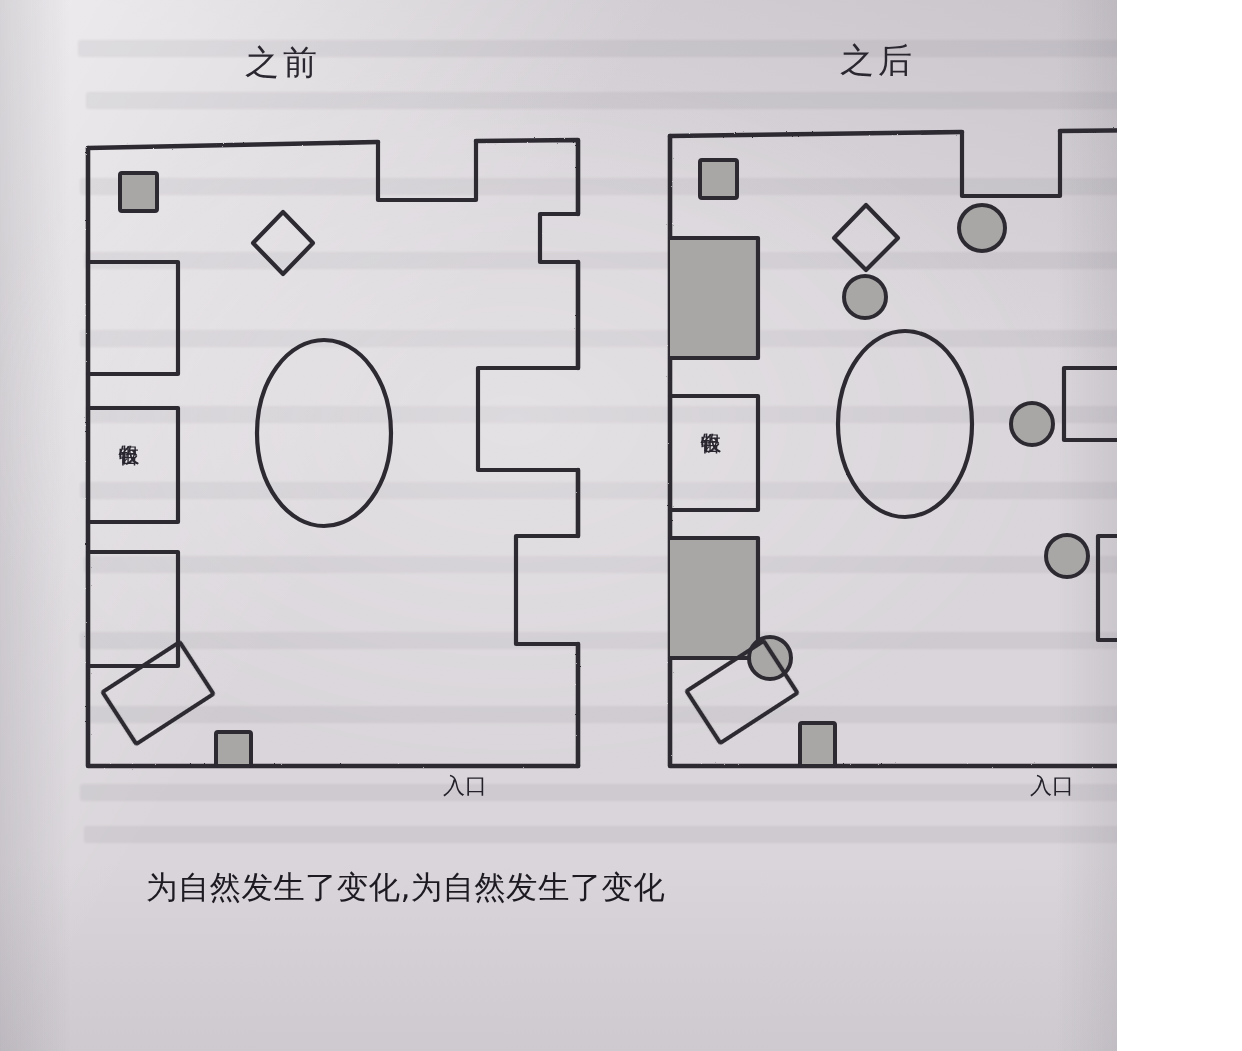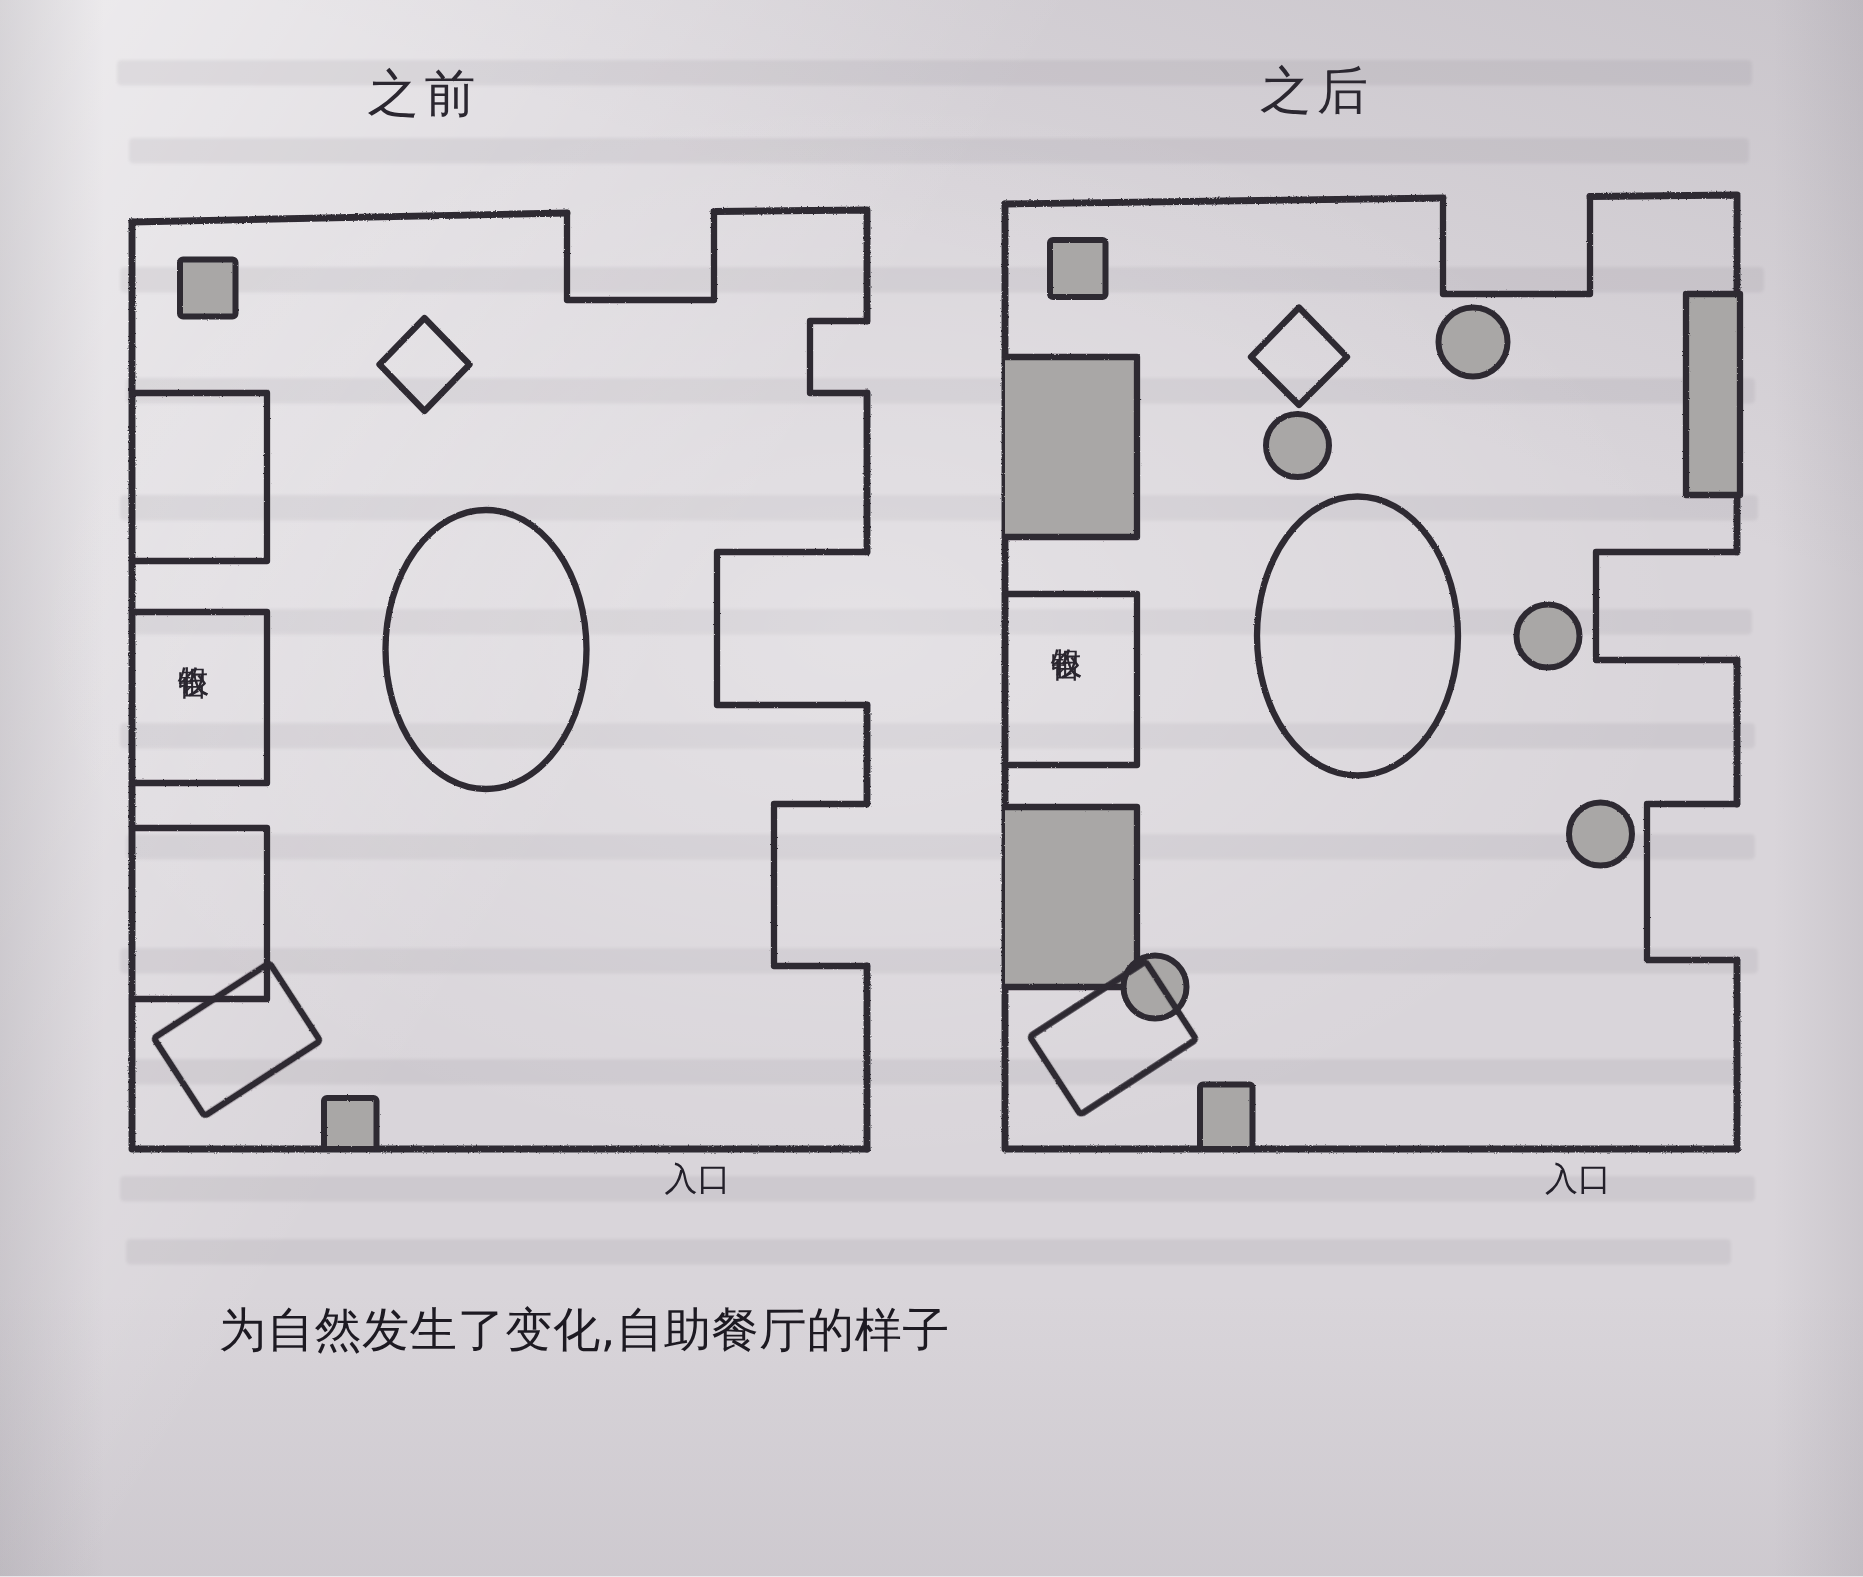--- a/index.html
+++ b/index.html
@@ -6,21 +6,21 @@
   html, body {
     margin: 0;
     padding: 0;
     background: #ffffff;
   }
   body {
     font-family: "DejaVu Sans", "Liberation Sans", sans-serif;
   }
   #page {
     position: relative;
-    width: 1242px;
+    width: 1117px;
     height: 1051px;
     overflow: hidden;
     background:
       linear-gradient(122deg, rgba(255,255,255,0.55) 0%, rgba(255,255,255,0.0) 38%),
       linear-gradient(200deg, rgba(120,115,125,0.16) 0%, rgba(120,115,125,0.0) 26%),
       linear-gradient(0deg, rgba(135,130,140,0.14) 0%, rgba(135,130,140,0.0) 18%),
       #d9d5da;
   }
   
   .paper-sheen {
@@ -225,16 +225,16 @@
       <path d="M968,731 L968,800" filter="url(#pencil2)" stroke-width="4.2"></path>
       <path d="M1131,731 L1131,800" filter="url(#pencil2)" stroke-width="4.2"></path>
     </g>
 
     <text class="room-label" x="711" y="416" writing-mode="tb" style="writing-mode:tb; glyph-orientation-vertical:0;">收银台</text>
 
     <text class="entrance-label" x="1030" y="793">入口</text>
   </svg>
 
   <div id="caption">
-    <span class="cap-line">为自然发生了变化,自助餐厅的样子</span>
+    <span class="cap-line">为自然发生了变化,为自然发生了变化</span>
   </div>
 
 </div>
 
 </body></html>

